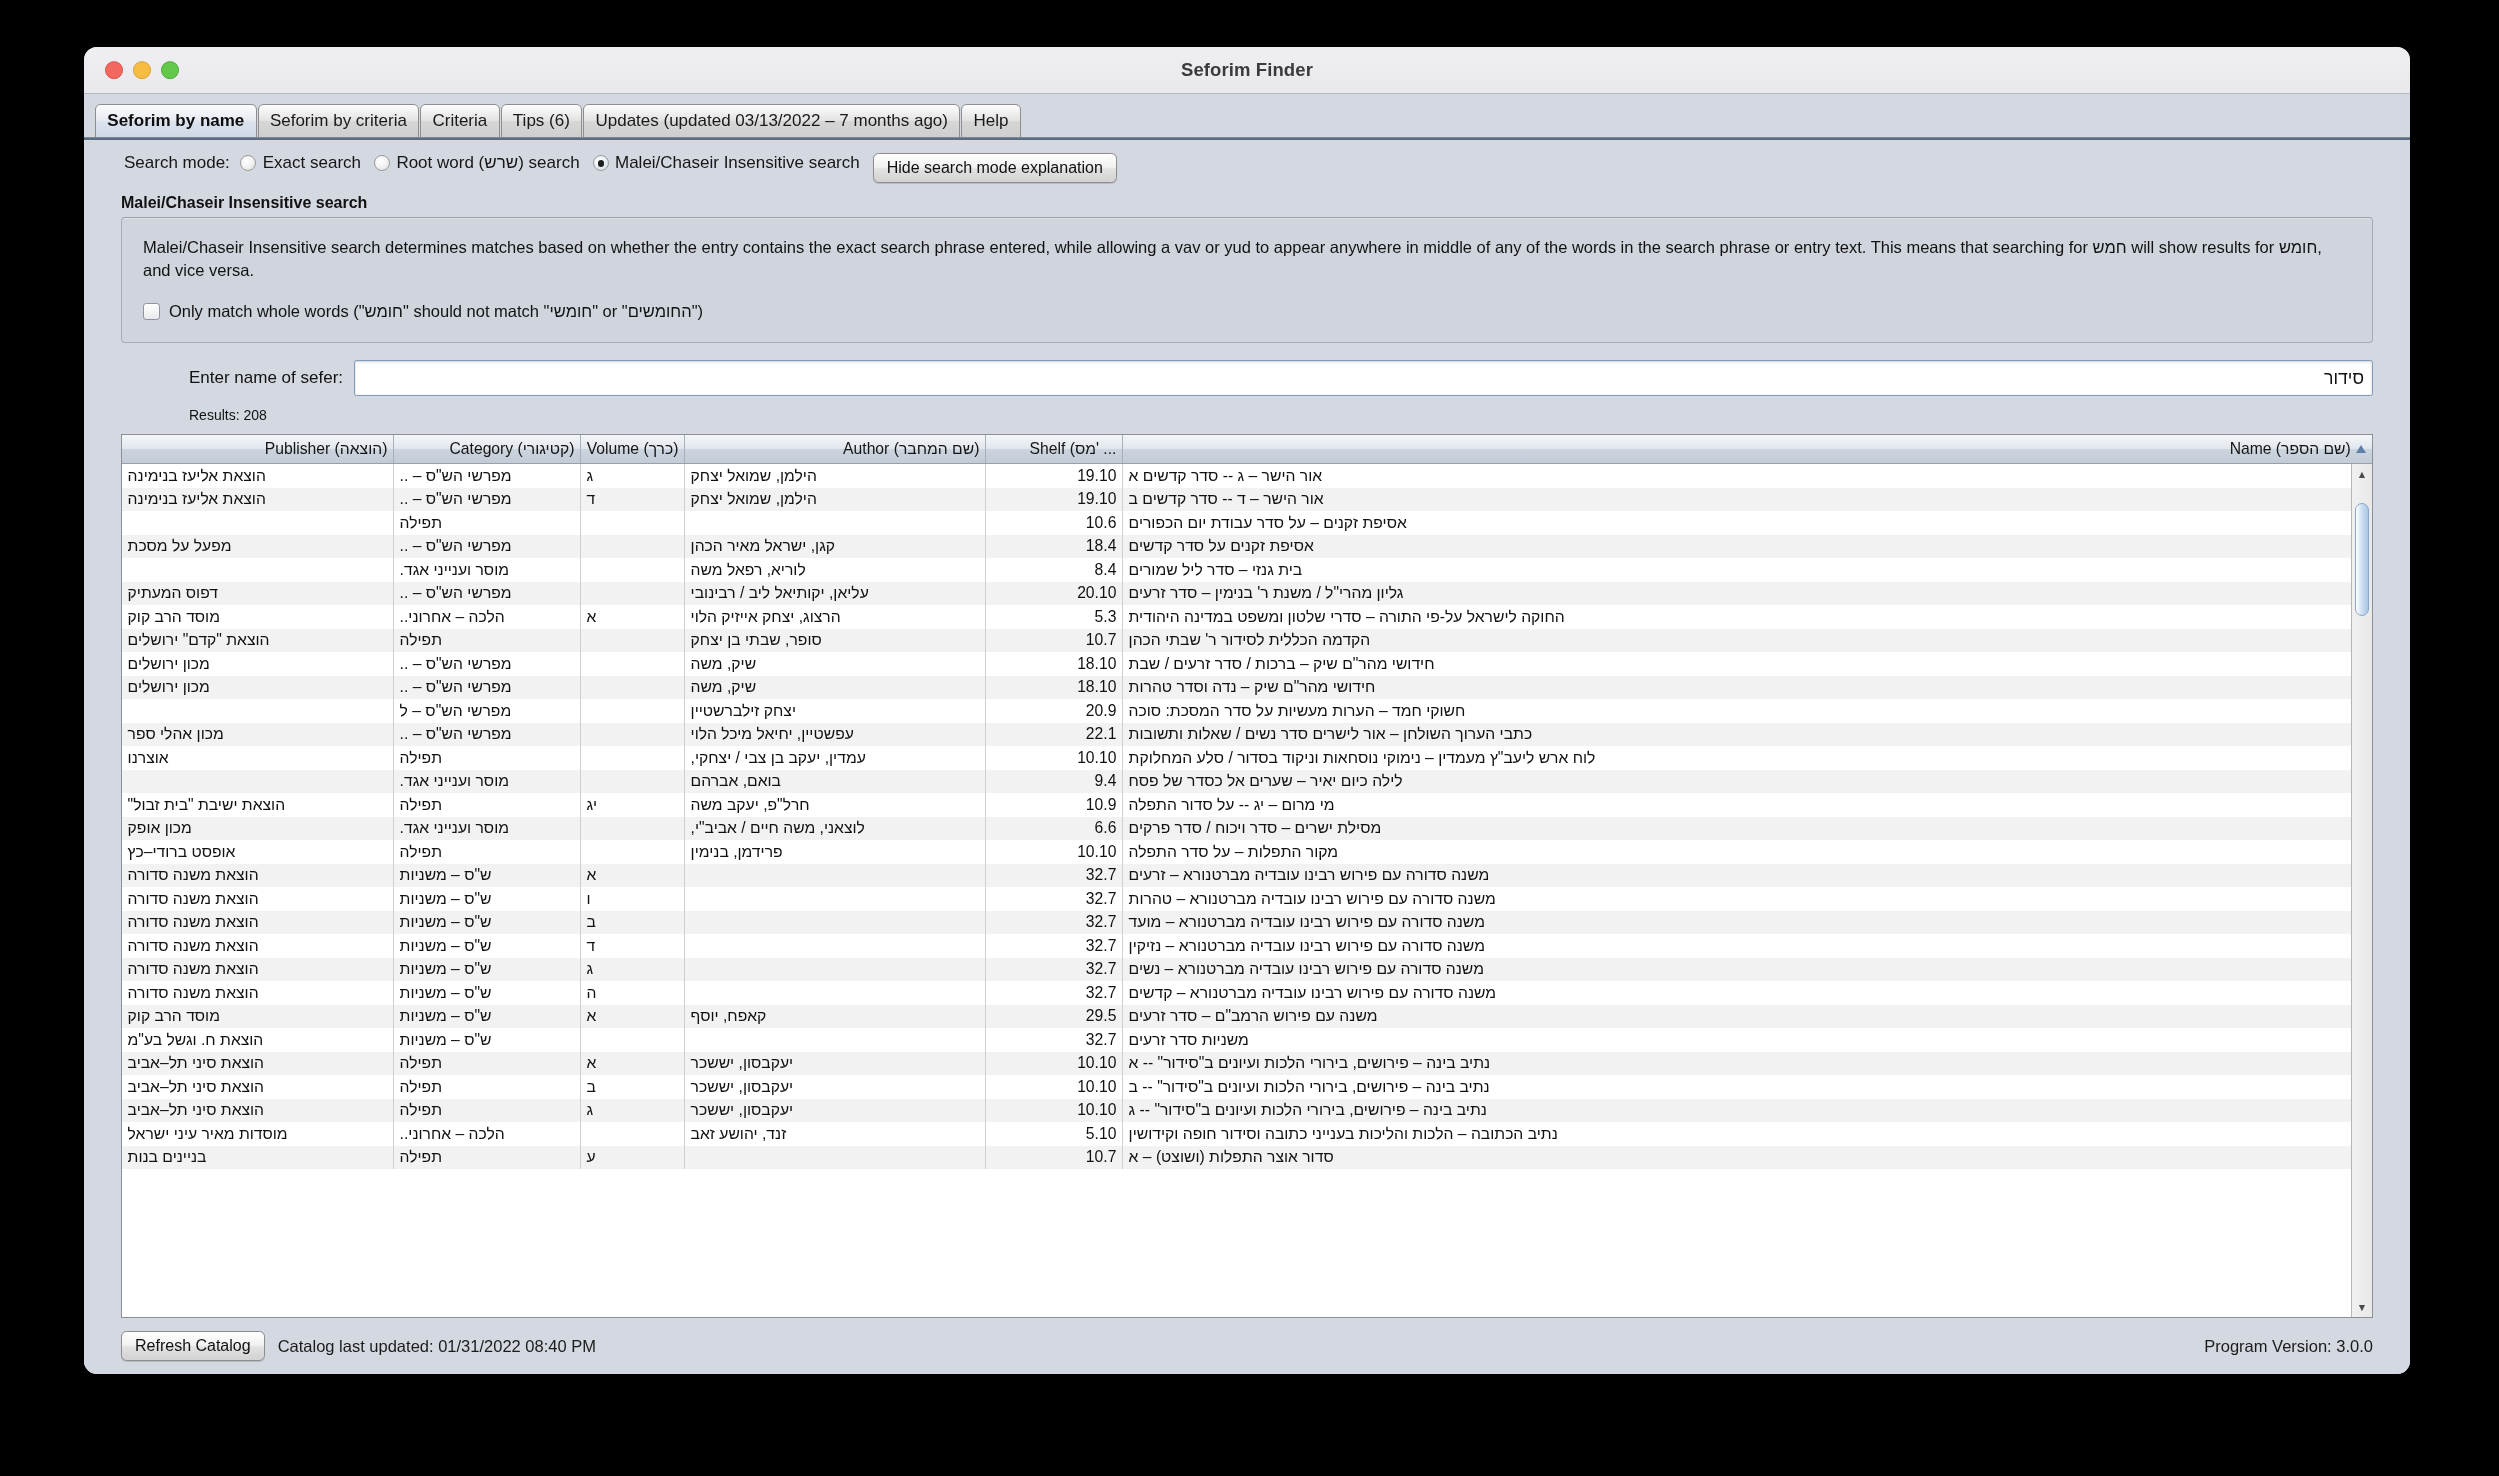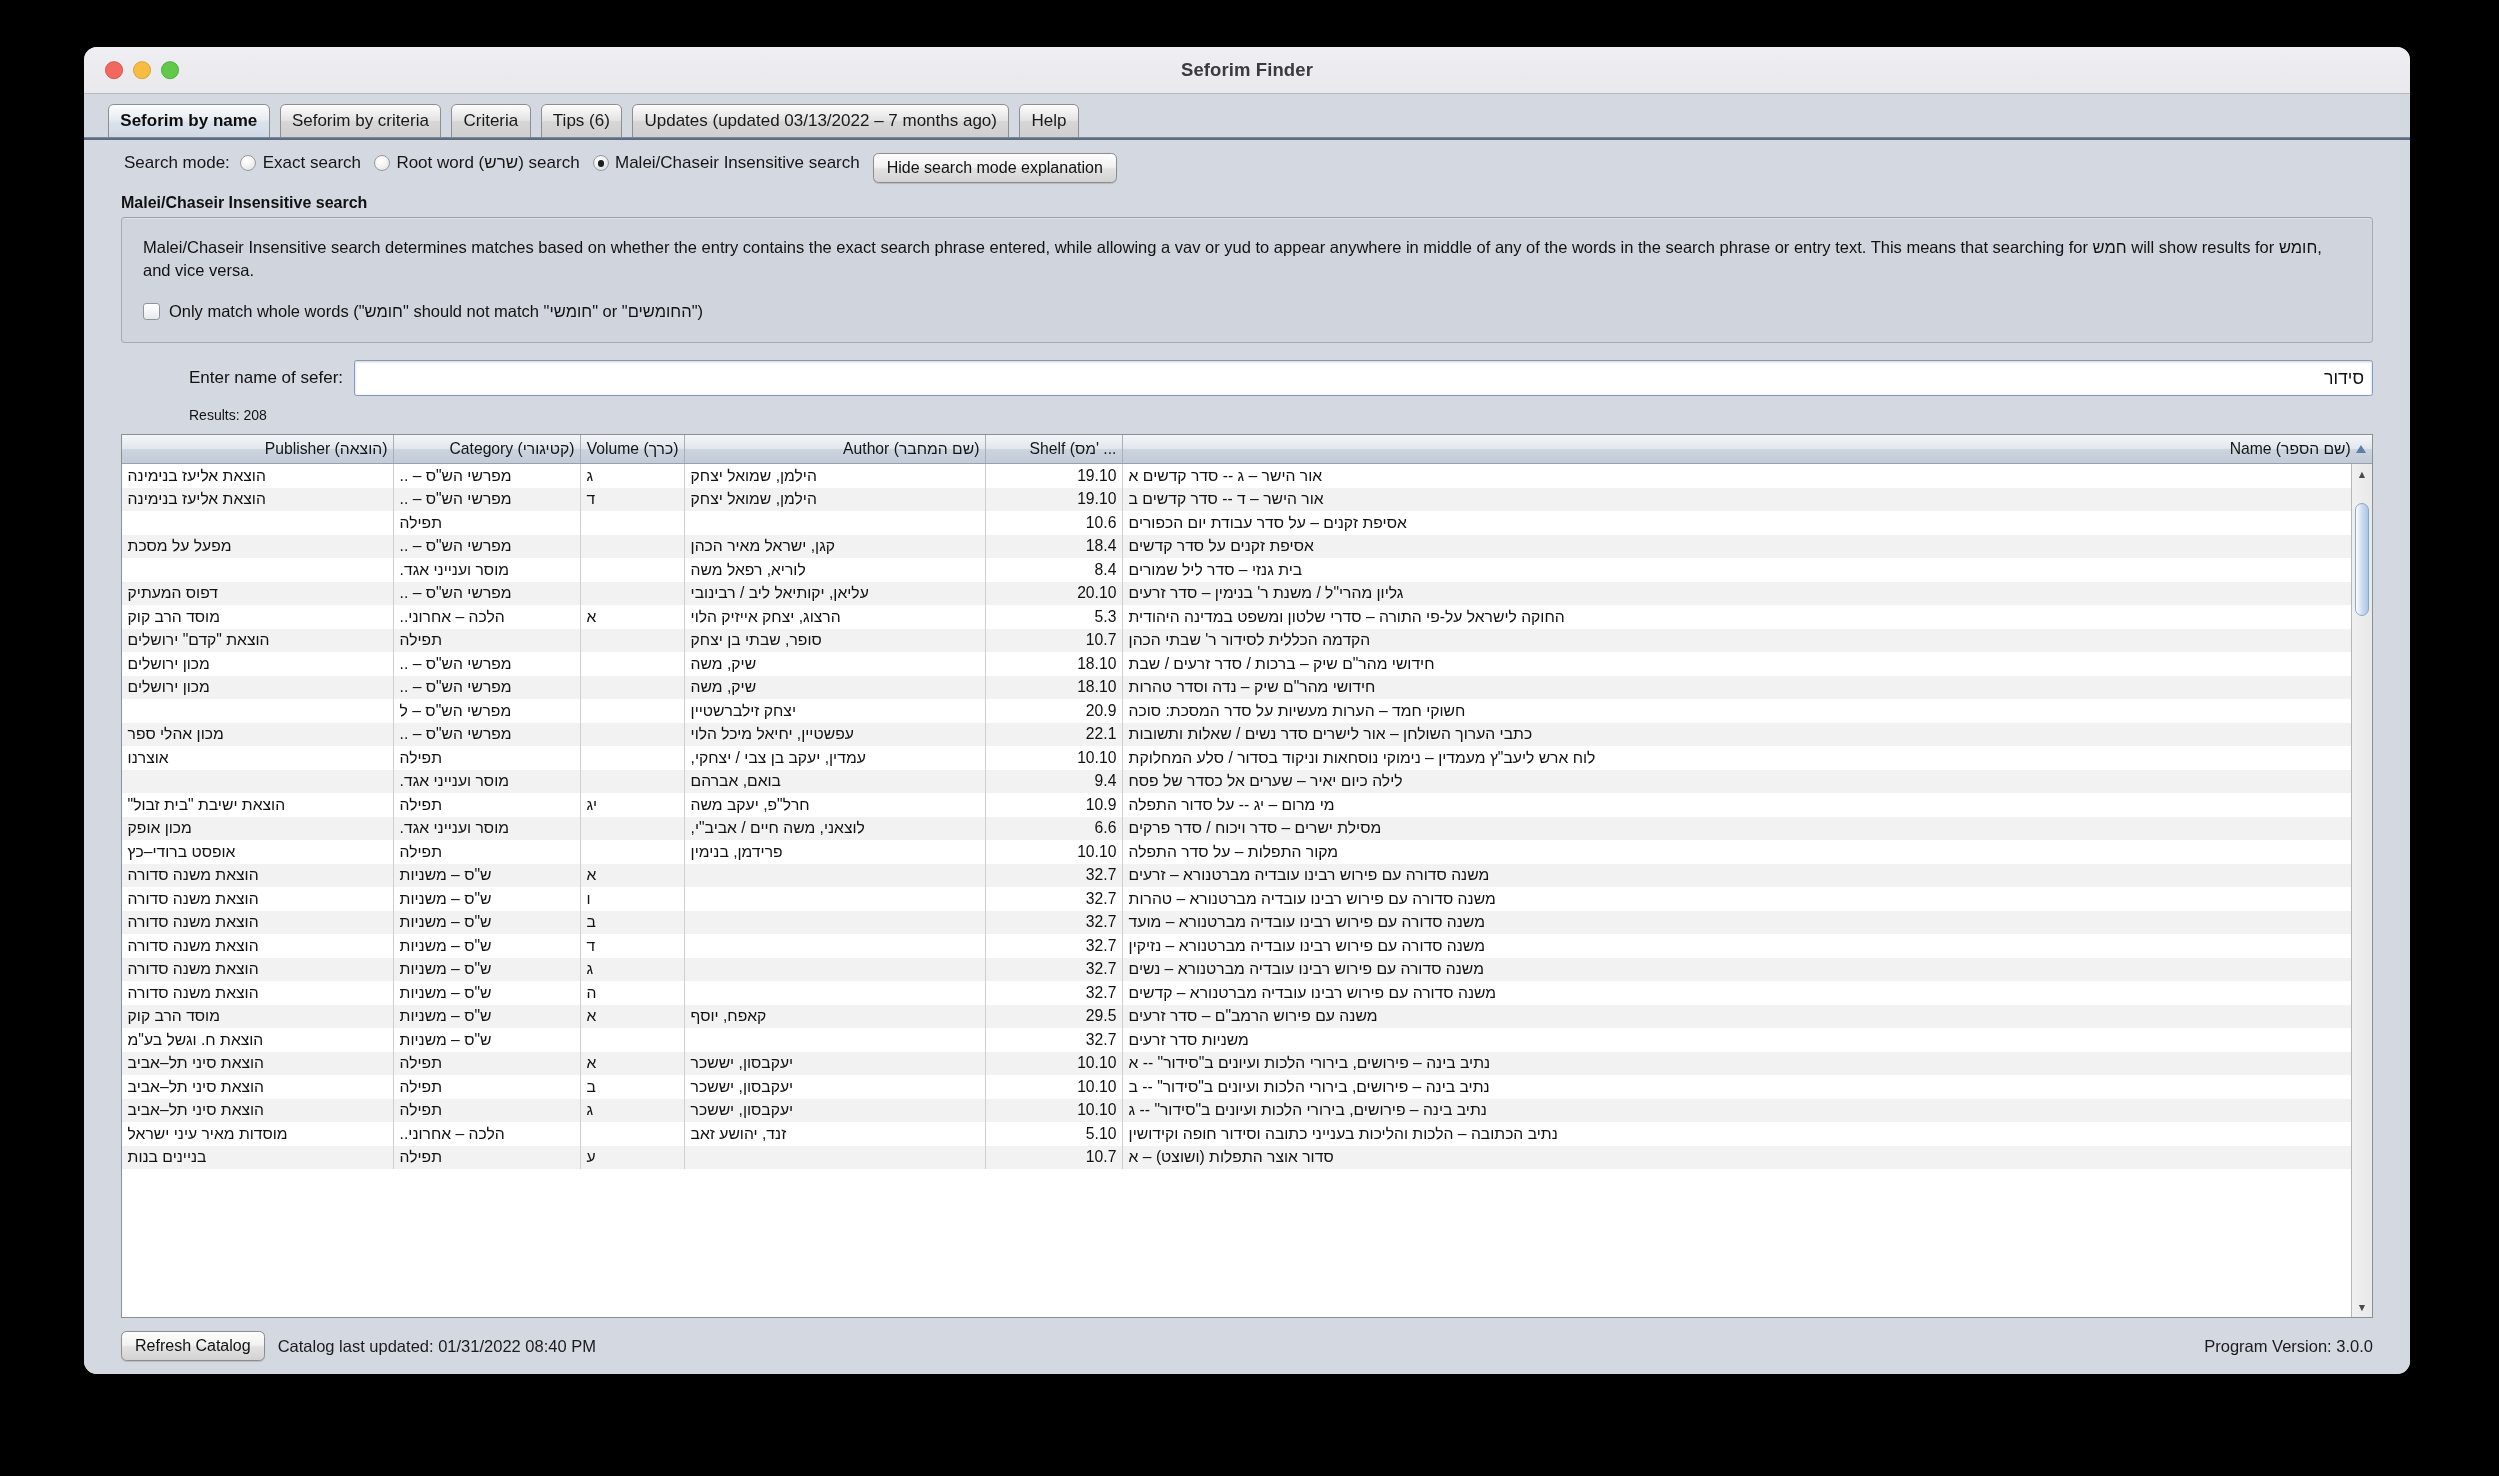--- a/index.html
+++ b/index.html
@@ -60,24 +60,24 @@
     background: #d4d8e0;
     display: flex;
     flex-direction: column;
     position: relative;
   }
 
   
   .tabstrip {
     position: relative;
     height: 43px;
-    padding-left: 24px;
+    padding-left: 11px;
     display: flex;
     align-items: flex-end;
-    gap: 10px;
+    gap: 1px;
   }
   .tab {
     height: 33px;
     padding: 0 11.3px;
     display: flex;
     align-items: center;
     font-size: 17px;
     color: #191919;
     background: linear-gradient(to bottom, #fdfdfd 0%, #e3e3e3 48%, #d6d6d6 52%, #cfcfcf 100%);
     border: 0.8px solid #8e8e8e;

